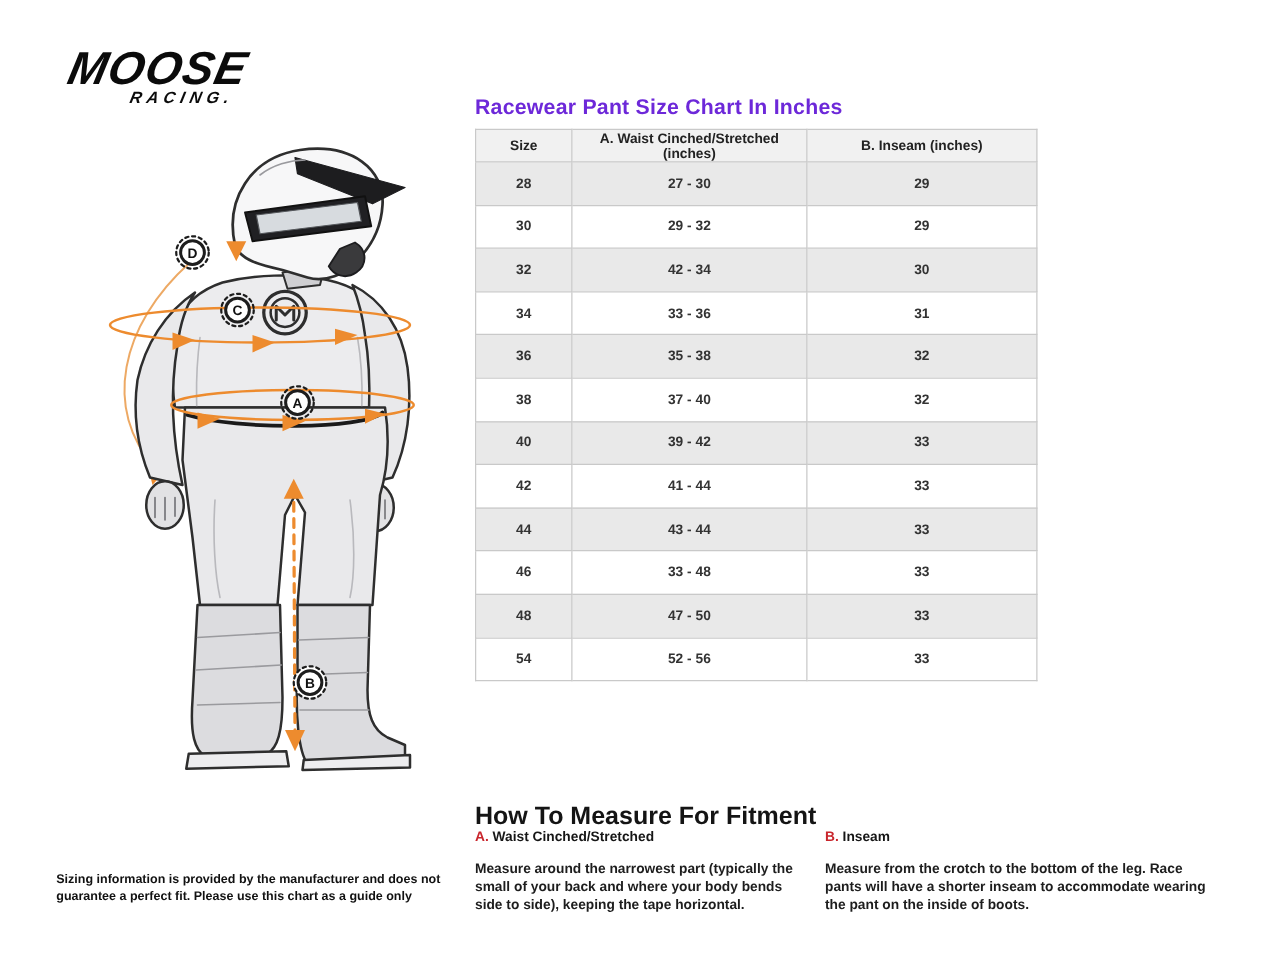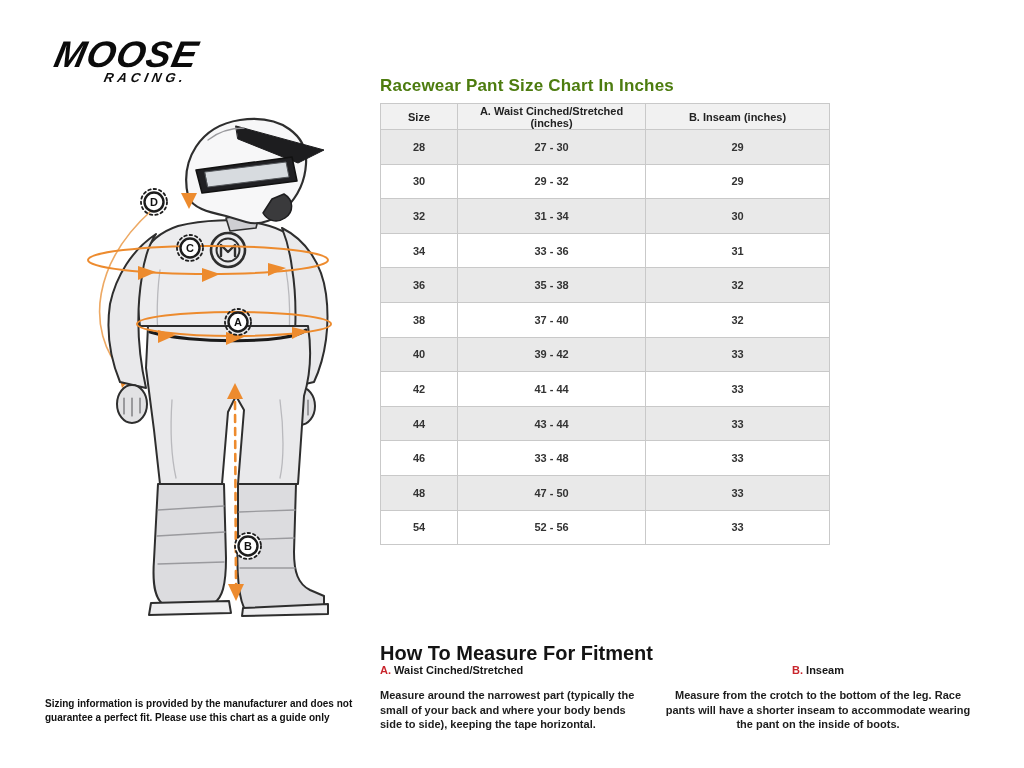--- a/index.html
+++ b/index.html
@@ -11,35 +11,35 @@
 
   
   .logo { position:absolute; left:54px; top:36px; color:#0b0b0b; transform:skewX(-12deg); }
   .logo-main { font-size:37px; font-weight:900; font-style:italic; line-height:1; letter-spacing:1px; }
   .logo-sub  { font-size:13px; font-weight:900; font-style:italic; letter-spacing:4px; text-align:right; margin-top:-3px; padding-right:6px; }
 
   
   .figure { position:absolute; left:40px; top:100px; width:310px; height:560px; }
 
   
-  .chart-title { position:absolute; left:380px; top:76px; font-size:17px; font-weight:700; color:#4d7c0f; letter-spacing:.2px; }
+  .chart-title { position:absolute; left:380px; top:76px; font-size:17px; font-weight:700; color:#6d28d9; letter-spacing:.2px; }
   table.size-table { position:absolute; left:380px; top:103px; width:449px; border-collapse:collapse; table-layout:fixed; }
   .size-table th, .size-table td {
     border:1px solid #c9c9c9; text-align:center; vertical-align:middle;
     font-size:11px; font-weight:700; color:#333; background:#fff;
   }
   .size-table th { height:26px; background:#f1f1f1; color:#222; }
   .size-table td { height:34.6px; }
   .size-table tbody tr:nth-child(odd) td { background:#e9e9e9; }
 
   
   .measure-heading { position:absolute; left:380px; top:642px; font-size:20px; font-weight:700; color:#141414; }
   .measure-section { position:absolute; top:664px; }
   .section-a { left:380px; width:266px; }
-  .section-b { left:660px; width:316px;text-align:center; }
+  .section-b { left:660px; width:316px; }
   .section-title { font-size:11px; font-weight:700; color:#161616; margin-bottom:12px; }
   .section-letter { color:#c9252c; }
   .section-body { font-size:11px; font-weight:700; line-height:1.32; color:#1d1d1d; }
 
   
   .disclaimer { position:absolute; left:45px; top:697px; width:330px; font-size:10px; font-weight:700; line-height:1.35; color:#111; }
 </style>
 </head>
 <body>
 
@@ -164,21 +164,21 @@
           <td>27 - 30</td>
           <td>29</td>
         </tr>
         <tr>
           <td>30</td>
           <td>29 - 32</td>
           <td>29</td>
         </tr>
         <tr>
           <td>32</td>
-          <td>31 - 34</td>
+          <td>42 - 34</td>
           <td>30</td>
         </tr>
         <tr>
           <td>34</td>
           <td>33 - 36</td>
           <td>31</td>
         </tr>
         <tr>
           <td>36</td>
           <td>35 - 38</td>

